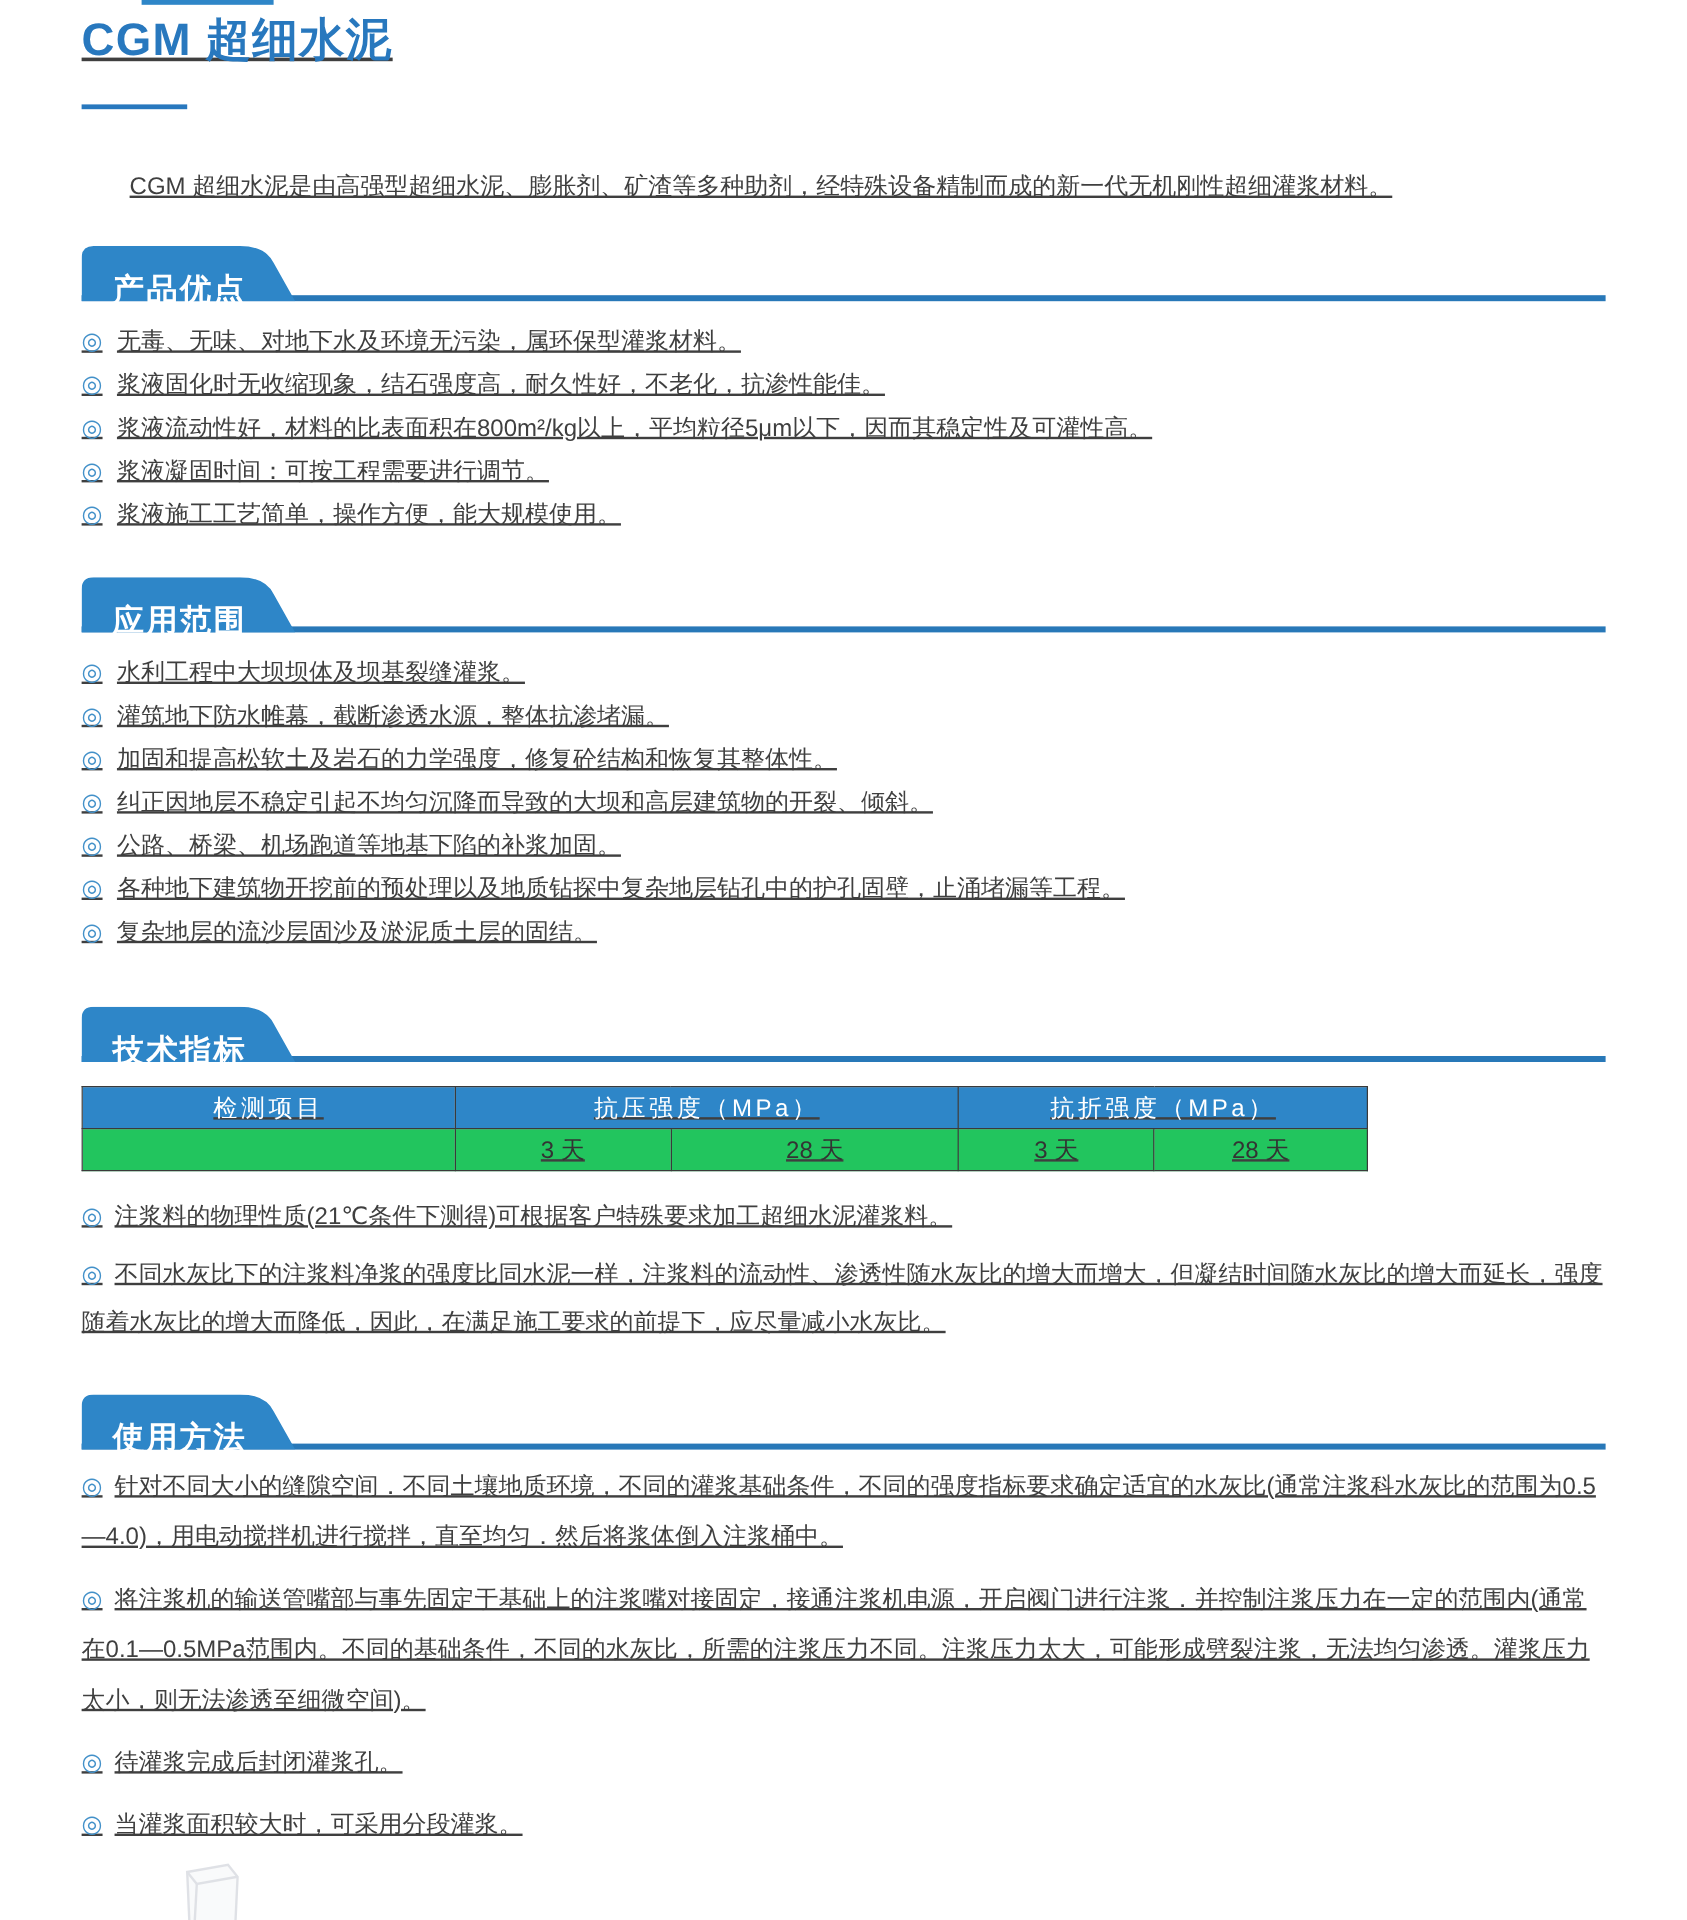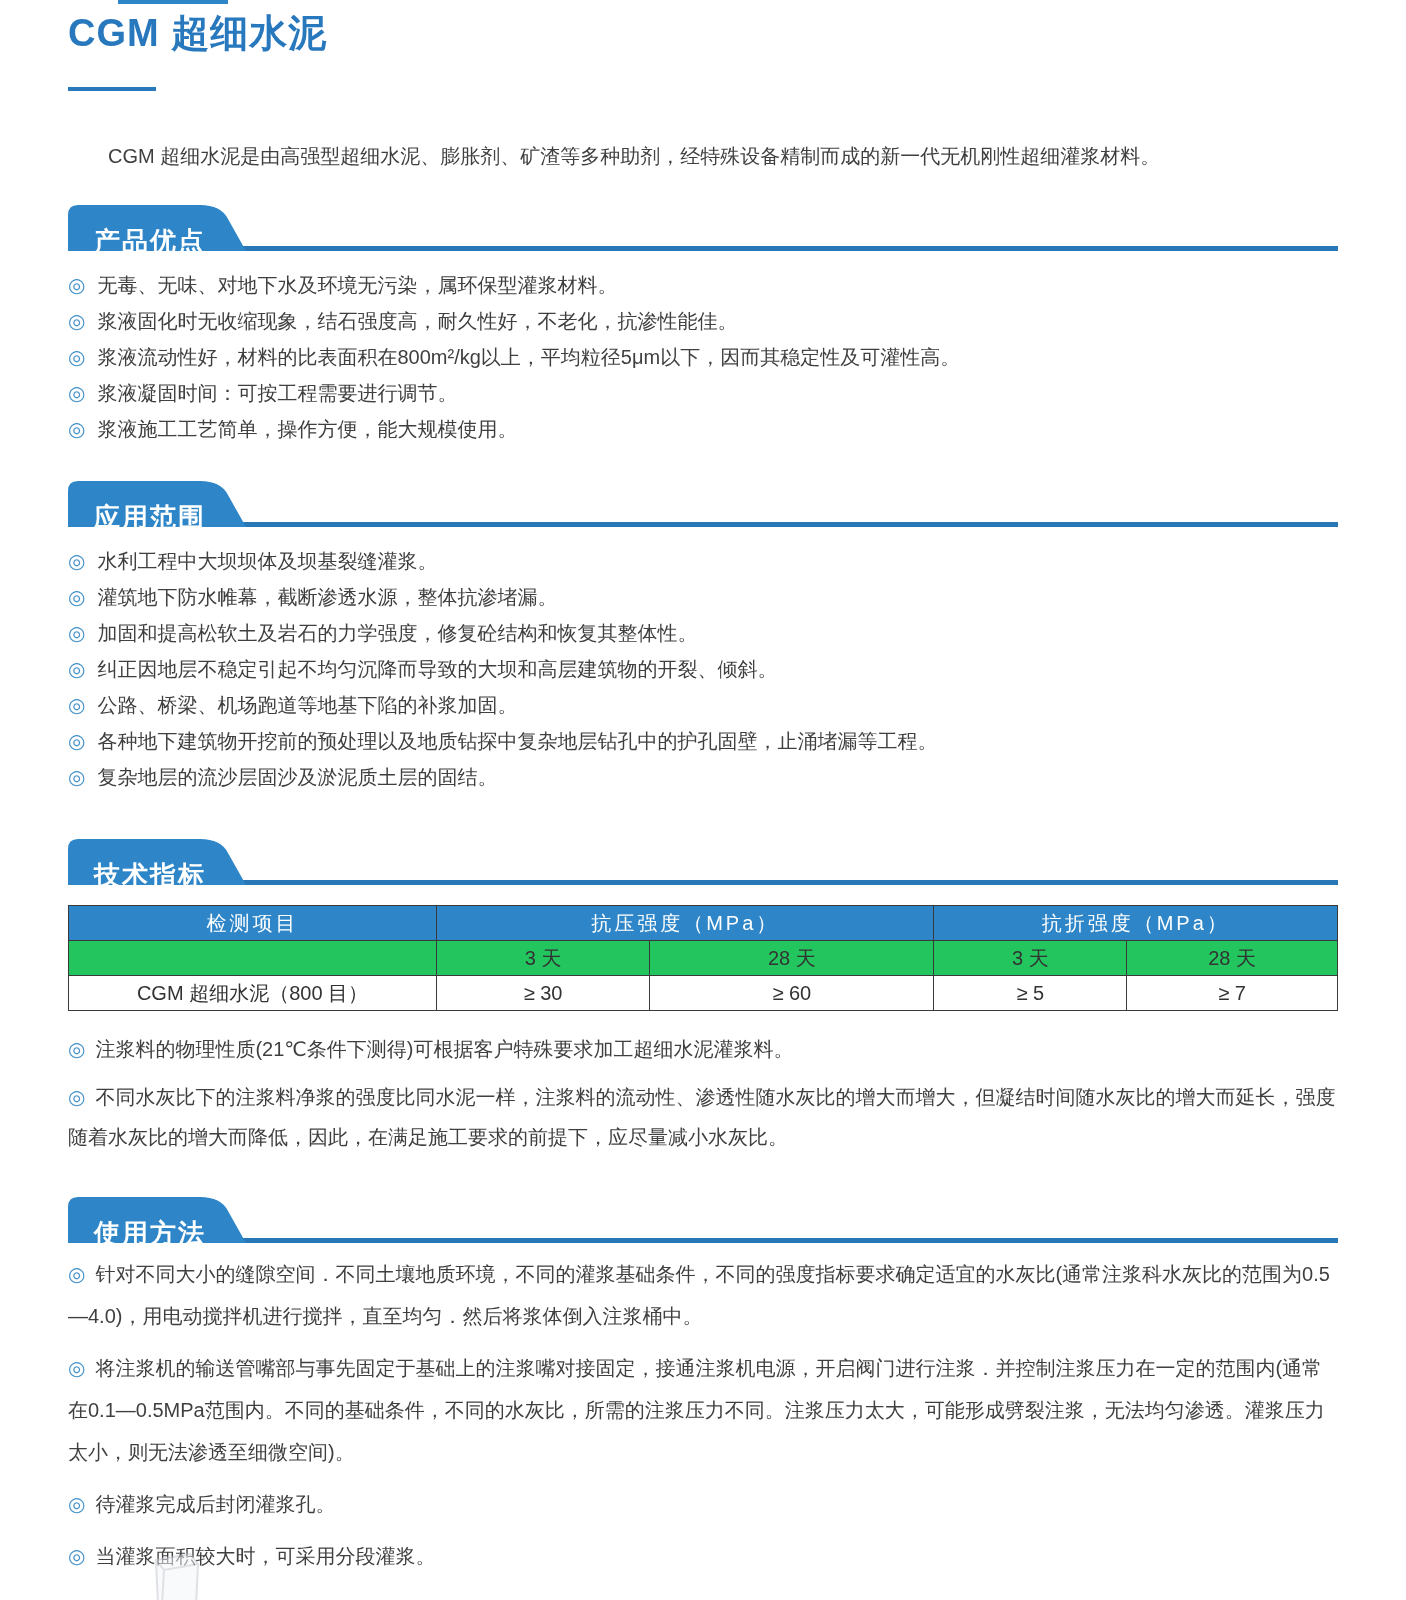--- a/index.html
+++ b/index.html
@@ -5,21 +5,21 @@
   html,body{margin:0;padding:0;background:#ffffff;}
   .page{
     position:relative;
     width:1406px;
     height:1600px;
     background:#ffffff;
     overflow:hidden;
     font-family:"Liberation Sans","DejaVu Sans",sans-serif;
     color:#3f3f3f;
   }
-  .content{position:relative;margin:0 68px;width:1270px;}
+  .content{position:relative;margin:0 68px;width:1270px;text-decoration:underline;}
   .top-fragment{position:absolute;left:118px;top:0;width:110px;height:4px;background:#2e86c8;}
   .doc-title{
     margin:0;padding-top:8px;
     font-size:38px;font-weight:bold;color:#2878be;letter-spacing:1px;
   }
   .title-dash{margin-top:28px;width:88px;height:4px;background:#2878be;}
   .intro{margin:50px 0 0 0;font-size:20px;line-height:30px;text-indent:2em;color:#3f3f3f;}
 
   .sec-head{position:relative;height:46px;margin-top:34px;}
   .sec-line{position:absolute;left:0;right:0;bottom:0;height:5px;background:#2878b8;}
@@ -31,21 +31,21 @@
     color:#ffffff;font-size:26px;font-weight:bold;letter-spacing:2px;white-space:nowrap;
   }
 
   ul.blist{list-style:none;margin:16px 0 0 0;padding:0;}
   ul.blist li{font-size:20px;line-height:36px;color:#3f3f3f;}
   .blt{color:#4391c9;font-size:20px;margin-right:12px;}
   .para{margin:10px 0 0 0;font-size:20px;line-height:42px;color:#3f3f3f;}
   .para .blt{margin-right:10px;}
 
   table.spec{
-    width:1270px;margin-top:20px;border-collapse:collapse;table-layout:fixed;
+    width:1072px;margin-top:20px;border-collapse:collapse;table-layout:fixed;
     font-size:20px;color:#333333;
   }
   table.spec td{border:1.5px solid #3a3a3a;text-align:center;padding:0;height:34px;}
   tr.hrow td{background:#2e86c8;color:#ffffff;letter-spacing:3px;}
   tr.grow td{background:#22c55e;color:#333333;}
   tr.wrow td{background:#ffffff;}
 
   .notes{margin-top:18px;}
   .notes .para{line-height:40px;margin-top:8px;}
 
@@ -124,27 +124,20 @@
         <td colspan="2">抗压强度（MPa）</td>
         <td colspan="2">抗折强度（MPa）</td>
       </tr>
       <tr class="grow">
         <td></td>
         <td>3 天</td>
         <td>28 天</td>
         <td>3 天</td>
         <td>28 天</td>
       </tr>
-      <tr class="wrow">
-        <td>CGM 超细水泥（800 目）</td>
-        <td>≥ 30</td>
-        <td>≥ 60</td>
-        <td>≥ 5</td>
-        <td>≥ 7</td>
-      </tr>
     </tbody>
       </table>
 
     <div class="notes">
       <p class="para"><span class="blt">◎</span><span>注浆料的物理性质(21℃条件下测得)可根据客户特殊要求加工超细水泥灌浆料。</span></p>
       <p class="para"><span class="blt">◎</span><span>不同水灰比下的注浆料净浆的强度比同水泥一样，注浆料的流动性、渗透性随水灰比的增大而增大，但凝结时间随水灰比的增大而延长，强度随着水灰比的增大而降低，因此，在满足施工要求的前提下，应尽量减小水灰比。</span></p>
     </div>
 
     <div class="sec-head" style="margin-top:40px;">
       <div class="sec-line"></div>

